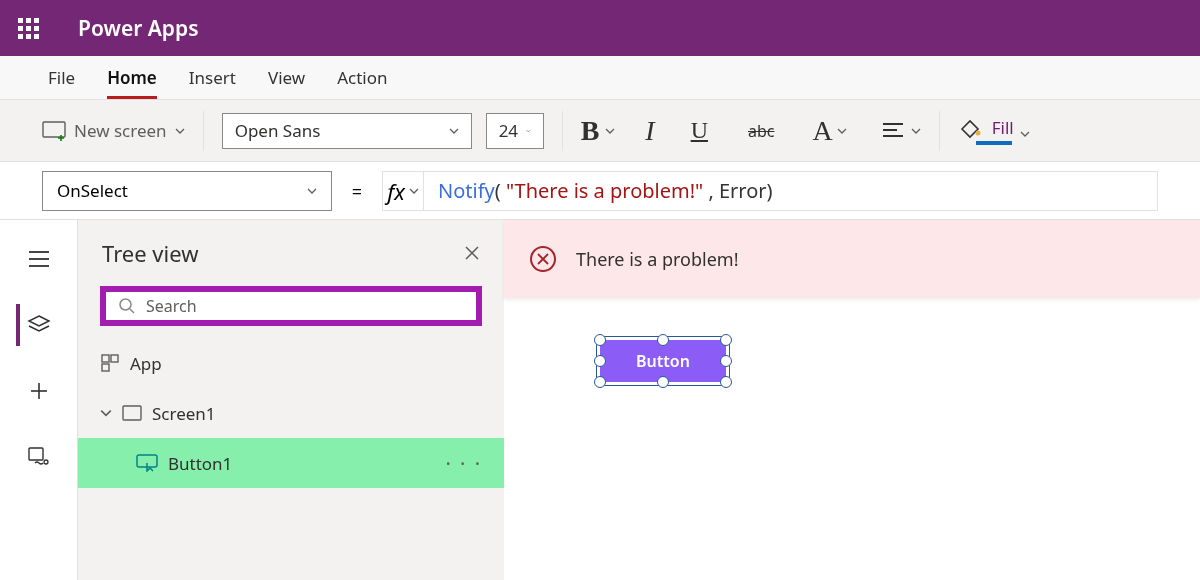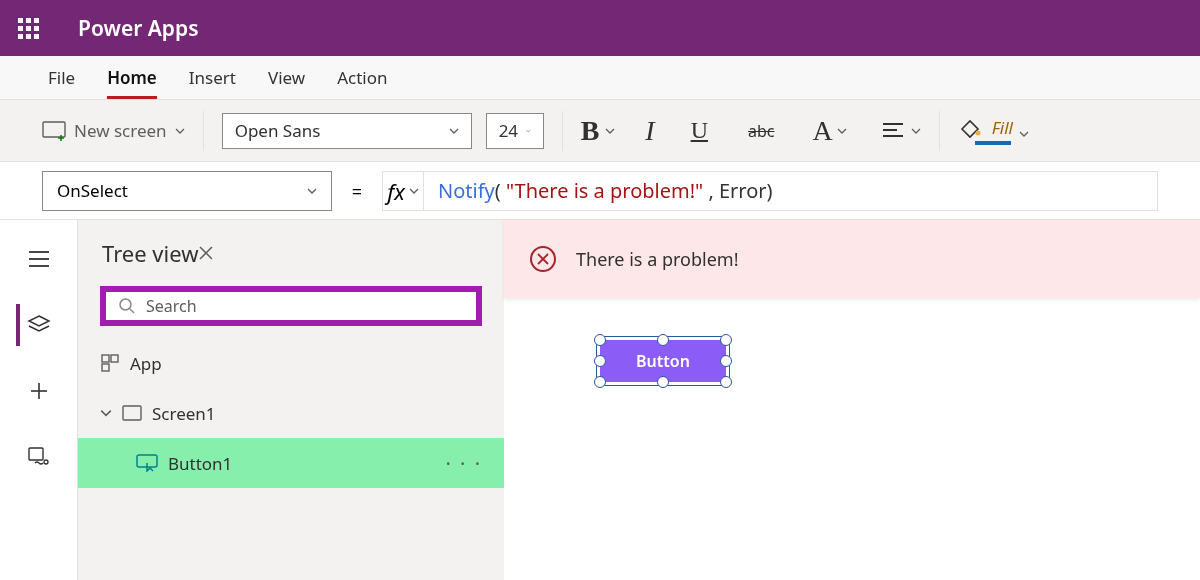--- a/index.html
+++ b/index.html
@@ -20,41 +20,41 @@
   
   .toolbar { height: 62px; background: #f3f2f1; display: flex; align-items: center; padding: 0 42px; gap: 14px; border-bottom: 1px solid #e1e1e1; }
   .toolbar .sep { width: 1px; height: 40px; background: #e1e1e1; margin: 0 4px; }
   .tool-select { background: #fff; border: 1px solid #8a8886; height: 36px; display: flex; align-items: center; padding: 0 12px; gap: 8px; font-size: 17px; color: #323130; }
   .tool-select.font { width: 250px; justify-content: space-between; }
   .tool-select.size { width: 58px; justify-content: space-between; }
   .new-screen { display: flex; align-items: center; gap: 8px; font-size: 17px; color: #605e5c; }
   .tb-btn { display: flex; align-items: center; gap: 6px; color: #323130; }
   .tb-btn .glyph { font-family: Georgia, 'Times New Roman', serif; font-size: 28px; }
   .chev { width: 10px; height: 10px; }
-  .fill-label { font-size: 17px; color: #a16207; margin-left: 4px; font-style: italic; }
+  .fill-label { font-size: 17px; color: #701a75; margin-left: 4px; }
 
   
   .formula-bar { height: 58px; display: flex; align-items: center; padding: 0 42px; gap: 0; background: #fff; border-bottom: 1px solid #e1e1e1; }
   .prop-select { width: 290px; height: 40px; border: 1px solid #8a8886; display: flex; align-items: center; justify-content: space-between; padding: 0 14px; font-size: 17px; background: #fff; }
   .equals { width: 50px; text-align: center; font-size: 18px; color: #000; }
   .fx-box { width: 42px; height: 40px; border: 1px solid #e1e1e1; display: flex; align-items: center; justify-content: center; gap: 4px; font-style: italic; font-family: Georgia, serif; font-size: 22px; }
   .formula-input { flex: 1; height: 40px; border: 1px solid #e1e1e1; border-left: none; padding: 0 14px; display: flex; align-items: center; font-family: "Consolas", monospace; font-size: 20px; white-space: pre; }
   .formula-input .fn { color: #3b6fdc; }
   .formula-input .str { color: #a31515; }
   .formula-input .plain { color: #333; }
 
   
   .workspace { display: flex; height: calc(580px - 56px - 44px - 62px - 58px); }
 
   .rail { width: 78px; background: #fff; border-right: 1px solid #e1e1e1; display: flex; flex-direction: column; align-items: center; padding-top: 18px; gap: 24px; }
   .rail-item { width: 42px; height: 42px; display: flex; align-items: center; justify-content: center; color: #323130; }
   .rail-item.active { border-left: 4px solid #742774; margin-left: -4px; }
 
   .tree-panel { width: 426px; background: #f3f2f1; display: flex; flex-direction: column; }
-  .tree-header { display: flex; align-items: center; padding: 18px 24px 18px 24px; }
+  .tree-header { display: flex; align-items: center; justify-content: space-between; padding: 18px 24px 18px 24px; }
   .tree-title { font-size: 22px; color: #323130; }
   .tree-close { font-size: 20px; color: #605e5c; }
   .tree-search { margin: 0 22px 12px 22px; height: 40px; border: 6px solid #a21caf; background: #fff; display: flex; align-items: center; padding: 0 12px; gap: 10px; color: #605e5c; font-size: 16px; }
   .tree-row { height: 50px; display: flex; align-items: center; gap: 10px; padding: 0 22px; font-size: 17px; color: #323130; }
   .tree-row.indent1 { padding-left: 22px; }
   .tree-row.indent3 { padding-left: 58px; }
   .tree-row.selected { background: #86efac; justify-content: space-between; }
   .tree-row.selected .left { display: flex; align-items: center; gap: 10px; }
   .ellipsis { font-size: 20px; letter-spacing: 2px; color: #605e5c; }
 

